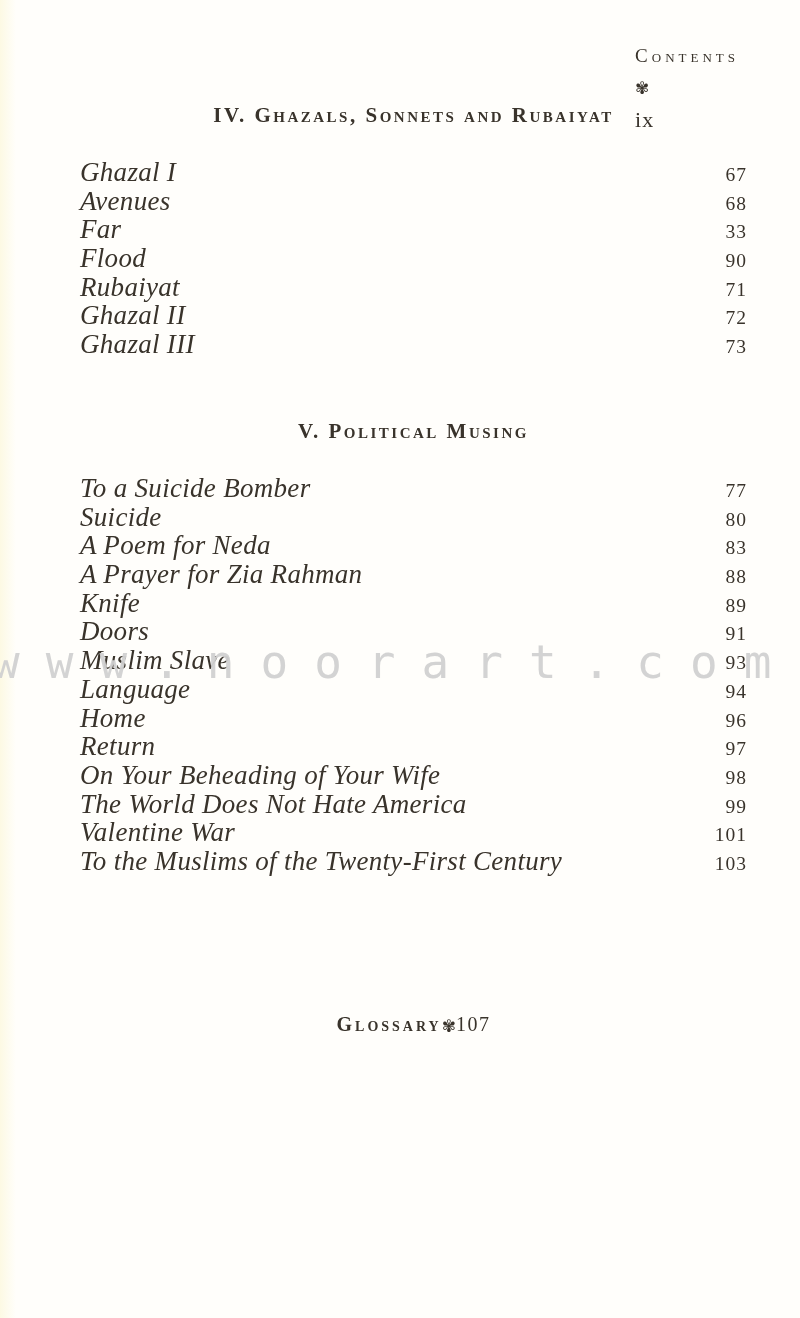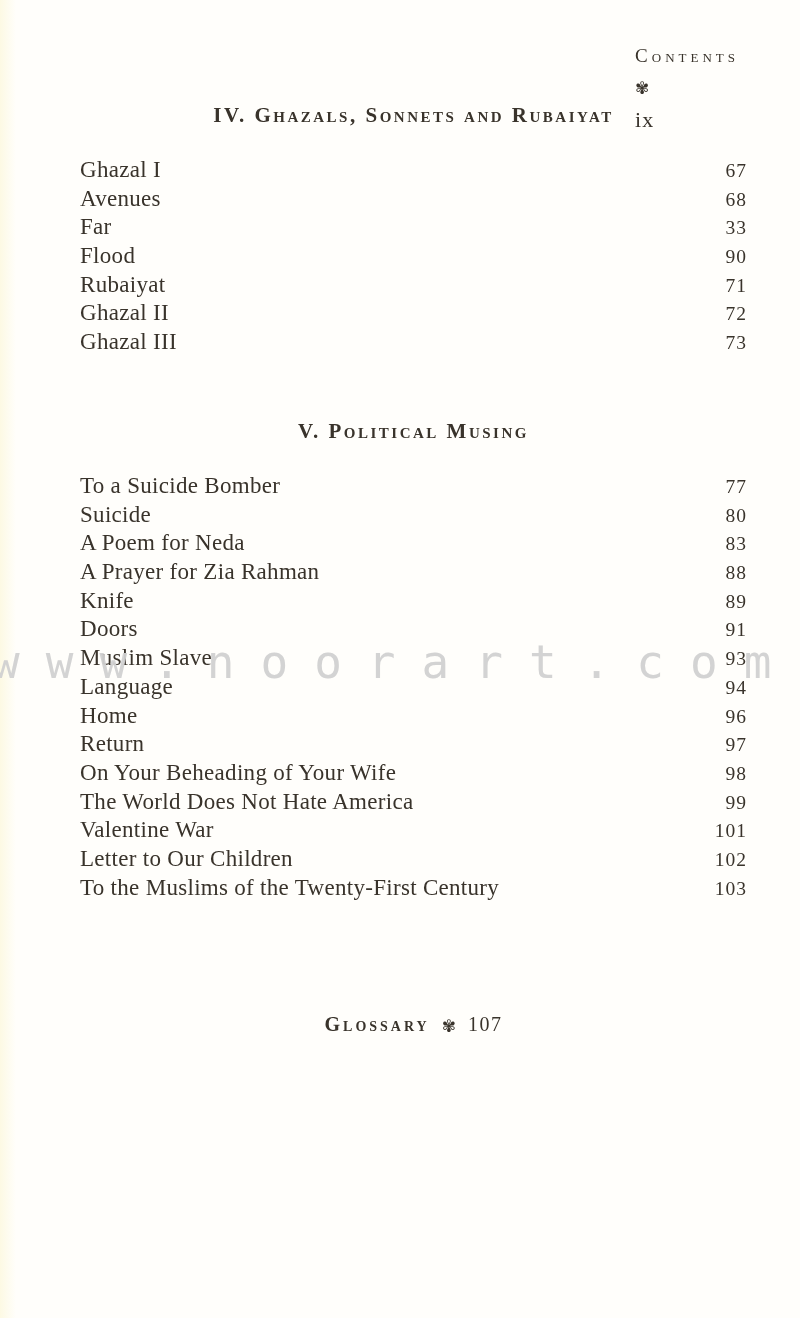--- a/index.html
+++ b/index.html
@@ -44,35 +44,36 @@
     letter-spacing:2.5px;
     line-height:24px;
   }
   
   .toc-list{width:100%;}
   .toc-row{
     display:flex;justify-content:space-between;align-items:baseline;
     height:28.7px;
   }
   .toc-title{
-    font-size:23px;
+    font-style:italic;
+    font-size:27px;
     letter-spacing:0.3px;
     white-space:nowrap;
   }
   .toc-page{
     font-size:19.5px;
     letter-spacing:1px;
     font-feature-settings:"onum" 1;
   }
   
   .glossary-line{
     position:absolute;left:0;top:1013px;width:667px;
     text-align:center;
     font-size:20px;letter-spacing:3px;font-weight:700;
-    display:flex;justify-content:center;align-items:baseline;gap:12px;
+    display:flex;justify-content:center;align-items:baseline;
   }
   .glossary-page{font-weight:400;letter-spacing:1.5px;}
   
   .watermark{
     position:absolute;left:-8px;top:629px;width:816px;height:66px;
     display:flex;align-items:center;
     font-family:"DejaVu Sans Mono", monospace;
     font-size:46px;
     letter-spacing:26px;
     color:rgba(209,209,209,0.95);
@@ -179,24 +180,20 @@
           </div>
           <div class="toc-row">
             <span class="toc-title">The World Does Not Hate America</span>
             <span class="toc-page">99</span>
           </div>
           <div class="toc-row">
             <span class="toc-title">Valentine War</span>
             <span class="toc-page">101</span>
           </div>
           <div class="toc-row">
-            <span class="toc-title">Letter to Our Children</span>
-            <span class="toc-page">102</span>
-          </div>
-          <div class="toc-row">
             <span class="toc-title">To the Muslims of the Twenty-First Century</span>
             <span class="toc-page">103</span>
           </div>
         </div>
     </div>
 
     <div class="glossary-line">
       <span class="smallcaps">Glossary</span>
       <span class="ornament">✾</span>
       <span class="glossary-page">107</span>

